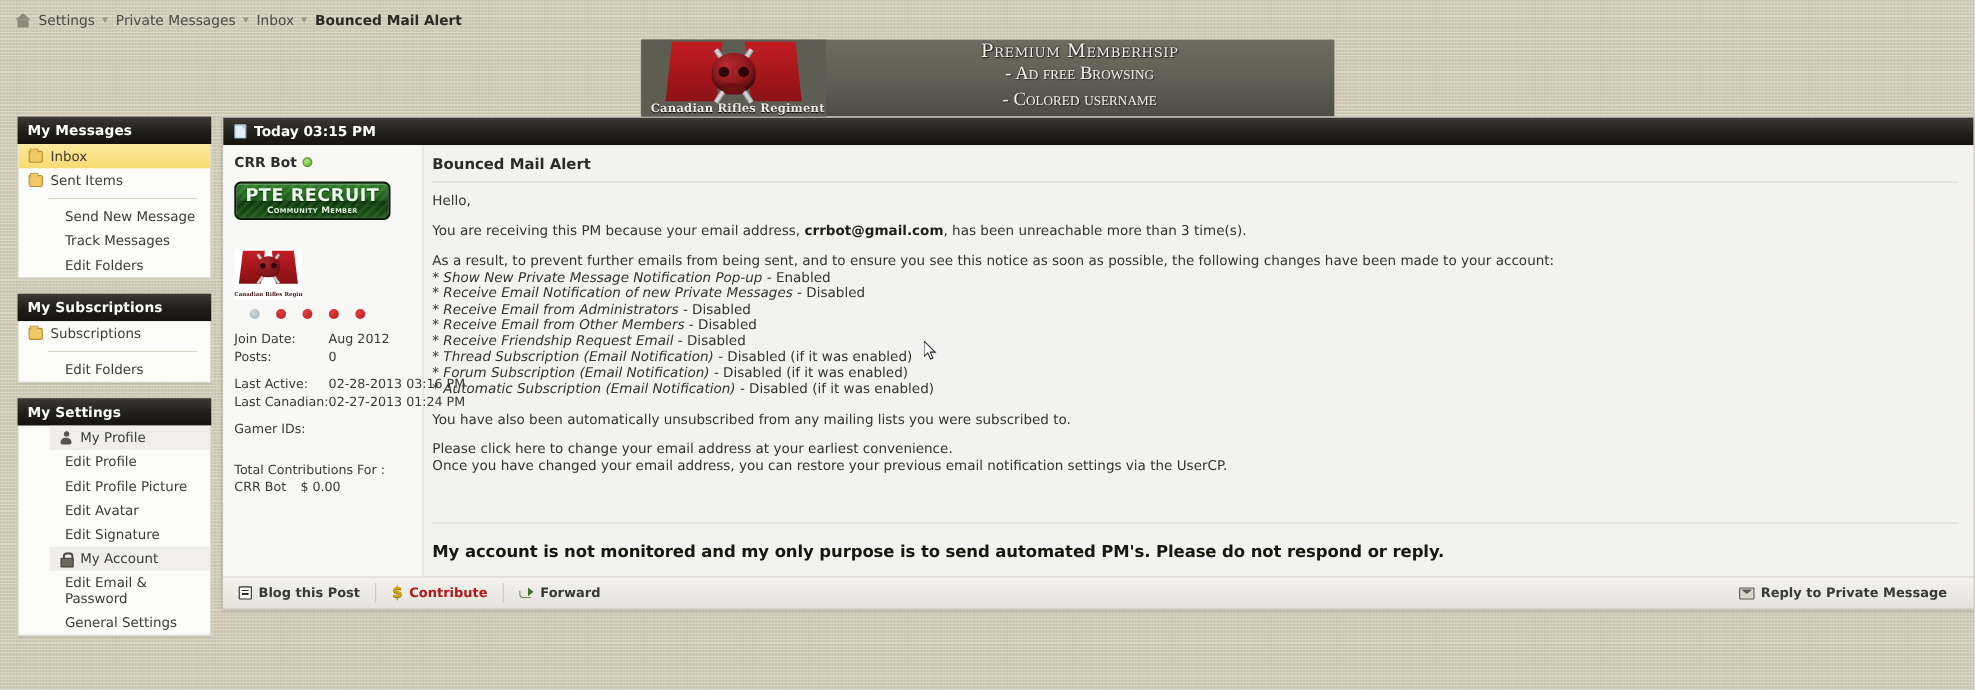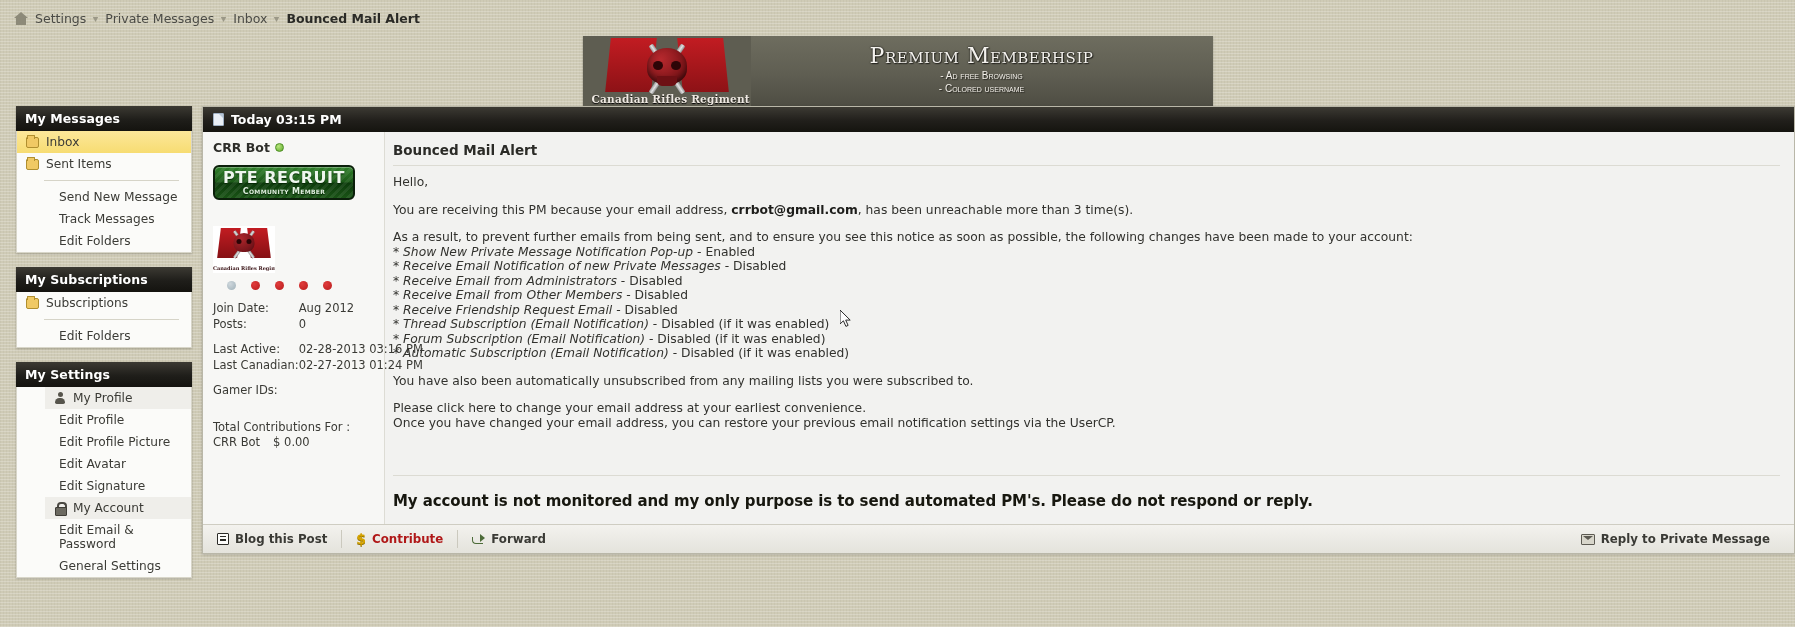--- a/index.html
+++ b/index.html
@@ -95,28 +95,28 @@
     font-size: 10.5px; font-weight: bold; letter-spacing: .2px;
     color: #efe9e2; text-shadow: 0 1px 1px #000;
     white-space: nowrap;
   }
   .banner-text {
     flex: 1; display: flex; flex-direction: column;
     align-items: center; justify-content: center; padding-bottom: 2px;
   }
   .banner-title {
     font-family: "DejaVu Serif", "Liberation Serif", serif;
-    font-size: 22px; color: #f4f2ee; letter-spacing: .5px;
+    font-size: 17px; color: #f4f2ee; letter-spacing: .5px;
     font-variant: small-caps; text-transform: capitalize;
     text-shadow: 1px 1px 1px #26251f, 0 0 2px #000;
     line-height: 1.1;
   }
   .banner-sub {
-    font-family: Liberation Sans, sans-serif;
-    font-size: 10px; color: #f2efe9; font-variant: small-caps;
+    font-family: Liberation Serif, serif;
+    font-size: 17px; color: #f2efe9; font-variant: small-caps;
     text-shadow: 1px 1px 1px #26251f; line-height: 1.35;
   }
 
   
   .page { display: flex; align-items: flex-start; padding: 0 0 0 16px; gap: 10px; }
   .sidebar { width: 176px; flex: 0 0 176px; }
 
   .block { margin-bottom: 14px; box-shadow: 0 1px 2px rgba(0,0,0,.2); }
   .block-head {
     background: linear-gradient(180deg, #3c3a33 0%, #1f1e1a 55%, #14130f 100%);

